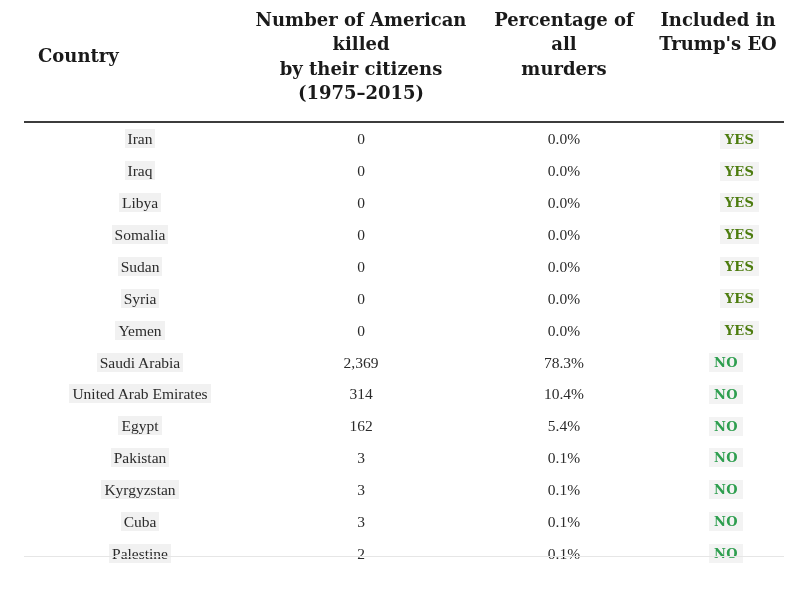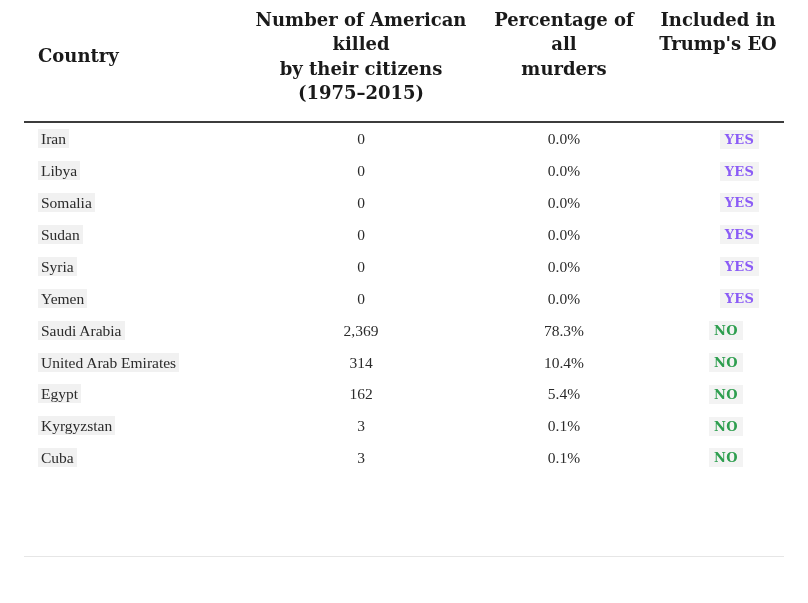--- a/index.html
+++ b/index.html
@@ -51,38 +51,38 @@
   }
   tbody td {
     font-size: 15.5px;
     line-height: 1.0;
     padding: 8.2px 4px;
     text-align: center;
     color: #2b2b2b;
     font-family: "Liberation Serif", serif;
   }
   tbody td.country {
-    text-align: left;
+    text-align: center;
     padding-left: 14px;
   }
   tbody td.country span.hl {
     background: #f1f1f1;
     padding: 1px 3px;
   }
   tbody td.eo {
     font-family: "DejaVu Serif", serif;
     font-weight: bold;
     font-size: 13px;
     letter-spacing: 0.3px;
   }
   tbody td.eo span {
     background: #f3f3f3;
     padding: 2px 5px;
   }
-  .yes { color: #8b5cf6; margin-left: 43px; }
+  .yes { color: #4d7c0f; margin-left: 43px; }
   .no  { color: #2e9e4f; margin-left: 16px; }
 
   .source {
     position: absolute;
     left: 24px;
     bottom: 14px;
     font-family: "Liberation Serif", serif;
     font-style: italic;
     font-size: 14.5px;
     color: #2b2b2b;
@@ -127,20 +127,26 @@
       </tr>
     </thead>
     <tbody id="tbody">
         <tr>
           <td class="country"><span class="hl">Iran</span></td>
           <td>0</td>
           <td>0.0%</td>
           <td class="eo"><span class="yes">YES</span></td>
         </tr>
         <tr>
+          <td class="country"><span class="hl">Iraq</span></td>
+          <td>0</td>
+          <td>0.0%</td>
+          <td class="eo"><span class="yes">YES</span></td>
+        </tr>
+        <tr>
           <td class="country"><span class="hl">Libya</span></td>
           <td>0</td>
           <td>0.0%</td>
           <td class="eo"><span class="yes">YES</span></td>
         </tr>
         <tr>
           <td class="country"><span class="hl">Somalia</span></td>
           <td>0</td>
           <td>0.0%</td>
           <td class="eo"><span class="yes">YES</span></td>
@@ -175,28 +181,40 @@
           <td>10.4%</td>
           <td class="eo"><span class="no">NO</span></td>
         </tr>
         <tr>
           <td class="country"><span class="hl">Egypt</span></td>
           <td>162</td>
           <td>5.4%</td>
           <td class="eo"><span class="no">NO</span></td>
         </tr>
         <tr>
+          <td class="country"><span class="hl">Pakistan</span></td>
+          <td>3</td>
+          <td>0.1%</td>
+          <td class="eo"><span class="no">NO</span></td>
+        </tr>
+        <tr>
           <td class="country"><span class="hl">Kyrgyzstan</span></td>
           <td>3</td>
           <td>0.1%</td>
           <td class="eo"><span class="no">NO</span></td>
         </tr>
         <tr>
           <td class="country"><span class="hl">Cuba</span></td>
           <td>3</td>
           <td>0.1%</td>
           <td class="eo"><span class="no">NO</span></td>
         </tr>
+        <tr>
+          <td class="country"><span class="hl">Palestine</span></td>
+          <td>2</td>
+          <td>0.1%</td>
+          <td class="eo"><span class="no">NO</span></td>
+        </tr>
       </tbody>
   </table>
 
   <div class="rule"></div>
 </div>
 
 </body></html>

